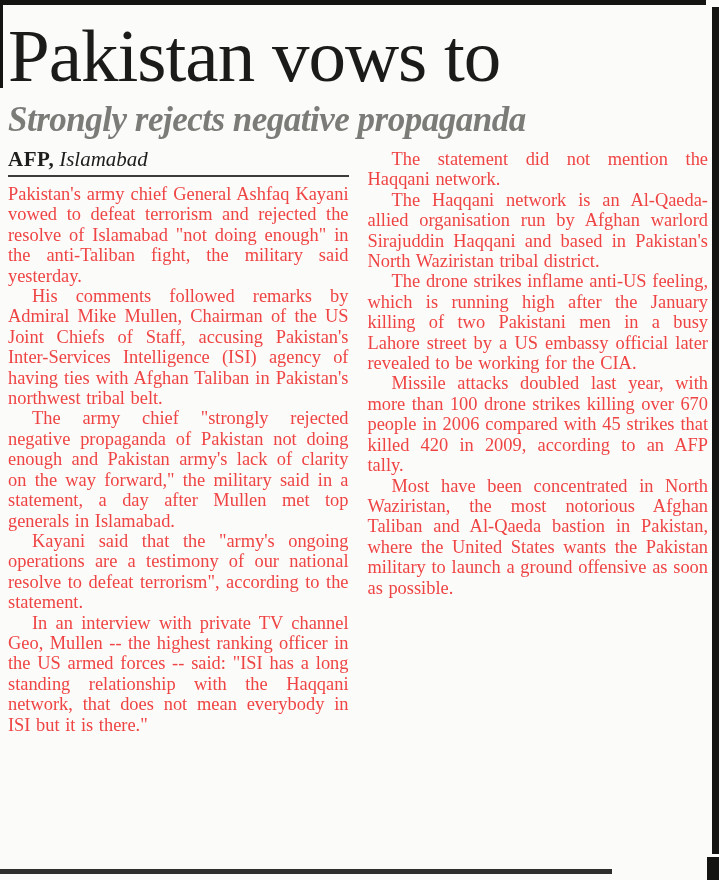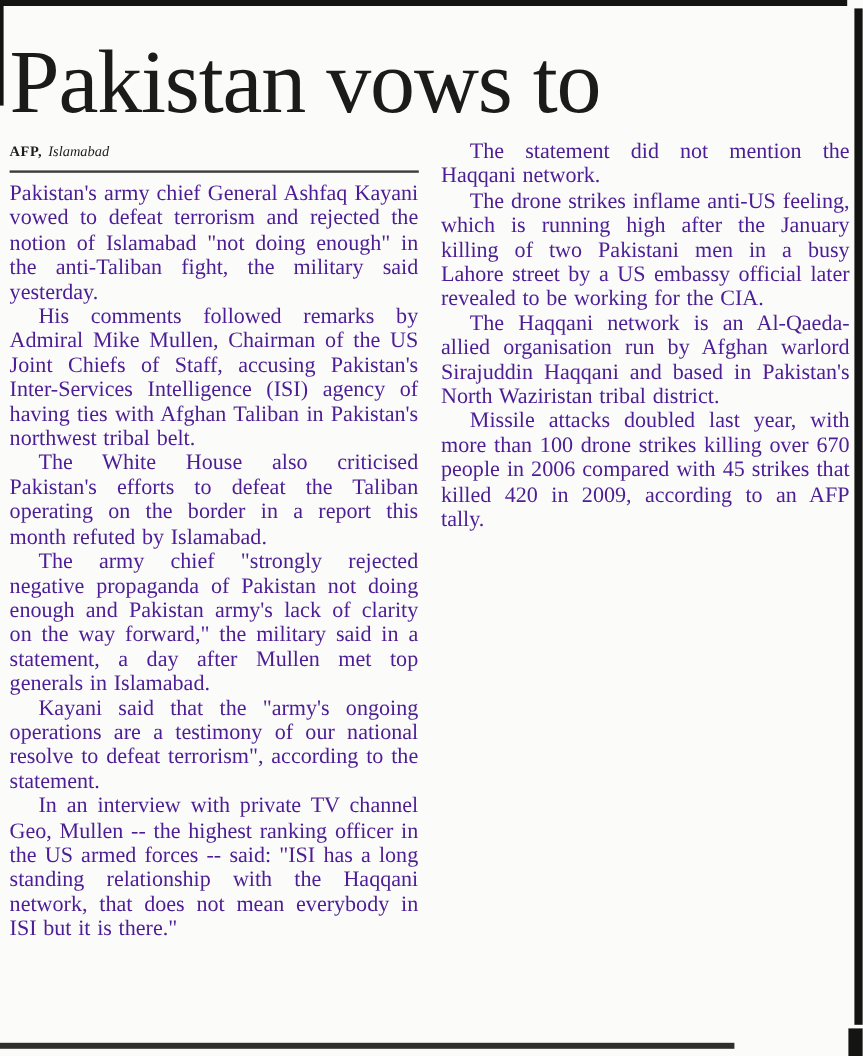--- a/index.html
+++ b/index.html
@@ -22,56 +22,56 @@
   .edge-bottom { left: 0;   top: 869px; width: 612px; height: 5px; background: #2e2e2c; }
 
   .sheet { padding: 10px 11px 0 8px; }
 
   .headline {
     font-size: 75px;
     line-height: 77px;
     letter-spacing: -1px;
     color: #1b1b19;
     font-weight: normal;
-    margin-top: 20px;
+    margin-top: 7px;
   }
   .subtitle {
     font-style: italic;
     font-weight: bold;
     font-size: 35px;
     line-height: 40px;
     color: #7b7b78;
     letter-spacing: -0.5px;
     margin-top: 6px;
   }
 
   .columns {
     display: flex;
     gap: 19px;
     margin-top: 9px;
   }
   .col { width: 341px; }
 
-  .byline { font-size: 12px; line-height: 21px; white-space: nowrap; }
+  .byline { font-size: 21px; line-height: 21px; white-space: nowrap; }
   .byline .agency { font-weight: bold; letter-spacing: 0.5px; }
   .byline .agency::first-letter { font-size: 20px; }
   .byline .location { font-style: italic; margin-left: 5px; }
   .byline-rule {
     border: none;
     border-top: 2px solid #3c3c3a;
     margin: 5px 0 7px 0;
     width: 100%;
   }
 
   .body-text p {
     font-size: 18.4px;
     line-height: 20.4px;
     text-align: justify;
     text-indent: 24px;
-    color: #4c1d95;
+    color: #ef4444;
     hyphens: auto;
     -webkit-hyphens: auto;
     word-spacing: 1px;
   }
   .body-text p.no-indent { text-indent: 0; }
 </style>
 </head>
 <body>
 
 <div class="edge edge-top"></div>
@@ -79,38 +79,39 @@
 <div class="edge edge-right"></div>
 <div class="edge edge-corner"></div>
 <div class="edge edge-bottom"></div>
 
 <div class="sheet">
 
   <h1 class="headline">
     <div>Pakistan vows to</div>
   </h1>
 
+  <h2 class="subtitle">Strongly rejects negative propaganda</h2>
 
   <div class="columns body-text">
 
     <div class="col">
       <div class="byline">
         <span class="agency">AFP,</span><span class="location">Islamabad</span>
       </div>
       <hr class="byline-rule">
 
-      <p class="no-indent">Pakistan's army chief General Ashfaq Kayani vowed to defeat terrorism and rejected the notion of Islamabad "not doing enough" in the anti-Taliban fight, the military said yesterday.</p>
+      <p class="no-indent">Pakistan's army chief General Ashfaq Kayani vowed to defeat terrorism and rejected the resolve of Islamabad "not doing enough" in the anti-Taliban fight, the military said yesterday.</p>
       <p>His comments followed remarks by Admiral Mike Mullen, Chairman of the US Joint Chiefs of Staff, accusing Pakistan's Inter-Services Intelligence (ISI) agency of having ties with Afghan Taliban in Pakistan's northwest tribal belt.</p>
-      <p>The White House also criticised Pakistan's efforts to defeat the Taliban operating on the border in a report this month refuted by Islamabad.</p>
       <p>The army chief "strongly rejected negative propaganda of Pakistan not doing enough and Pakistan army's lack of clarity on the way forward," the military said in a statement, a day after Mullen met top generals in Islamabad.</p>
       <p>Kayani said that the "army's ongoing operations are a testimony of our national resolve to defeat terrorism", according to the statement.</p>
       <p>In an interview with private TV channel Geo, Mullen -- the highest ranking officer in the US armed forces -- said: "ISI has a long standing relationship with the Haqqani network, that does not mean everybody in ISI but it is there."</p>
     </div>
 
     <div class="col">
       <p>The statement did not mention the Haqqani network.</p>
+      <p>The Haqqani network is an Al-Qaeda-allied organisation run by Afghan warlord Sirajuddin Haqqani and based in Pakistan's North Waziristan tribal district.</p>
       <p>The drone strikes inflame anti-US feeling, which is running high after the January killing of two Pakistani men in a busy Lahore street by a US embassy official later revealed to be working for the CIA.</p>
-      <p>The Haqqani network is an Al-Qaeda-allied organisation run by Afghan warlord Sirajuddin Haqqani and based in Pakistan's North Waziristan tribal district.</p>
       <p>Missile attacks doubled last year, with more than 100 drone strikes killing over 670 people in 2006 compared with 45 strikes that killed 420 in 2009, according to an AFP tally.</p>
+      <p>Most have been concentrated in North Waziristan, the most notorious Afghan Taliban and Al-Qaeda bastion in Pakistan, where the United States wants the Pakistan military to launch a ground offensive as soon as possible.</p>
     </div>
 
   </div>
 </div>
 
 </body></html>

